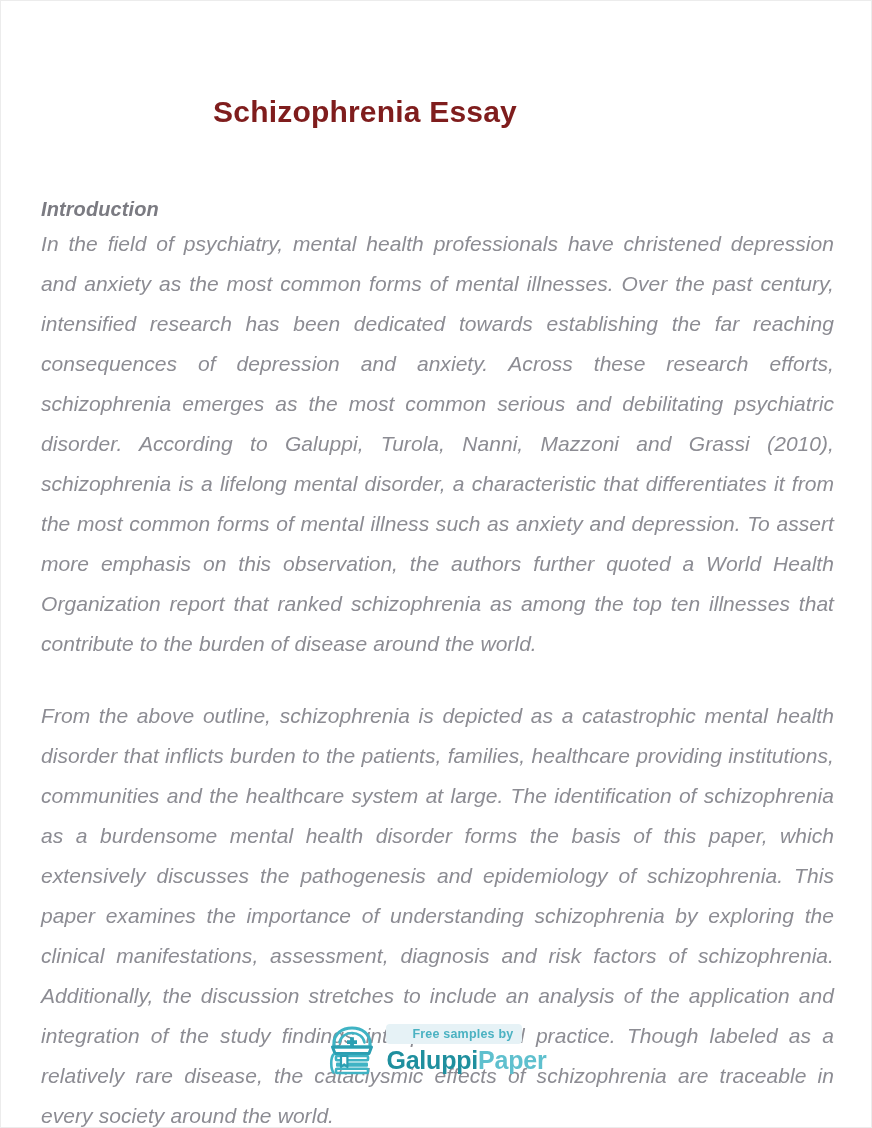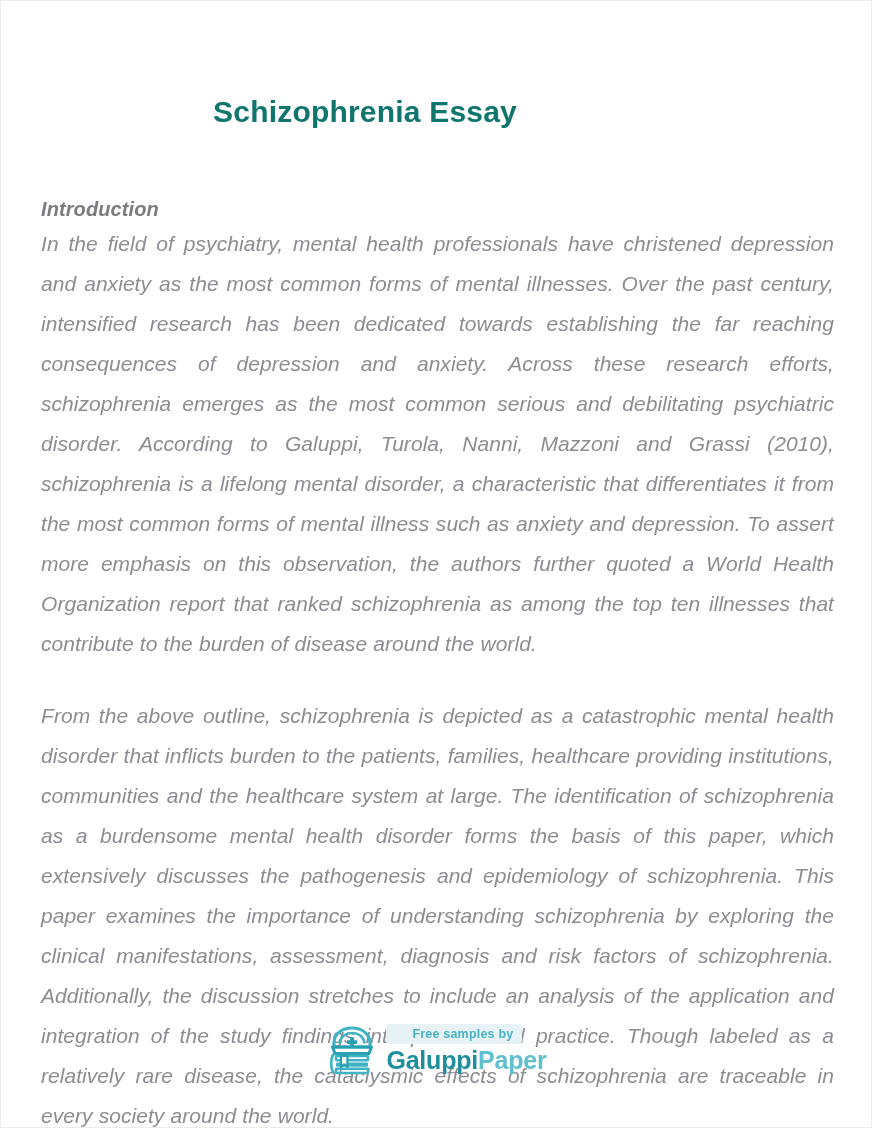--- a/index.html
+++ b/index.html
@@ -25,21 +25,21 @@
   }
 
   .doc-title {
     position: absolute;
     top: 74px;
     left: 0;
     width: 728px;
     text-align: center;
     font-size: 30px;
     font-weight: bold;
-    color: #0f766e;
+    color: #7f1d1d;
     letter-spacing: 0.2px;
   }
 
   .content {
     position: absolute;
     top: 194px;
     left: 40px;
     width: 793px;
     font-style: italic;
   }

